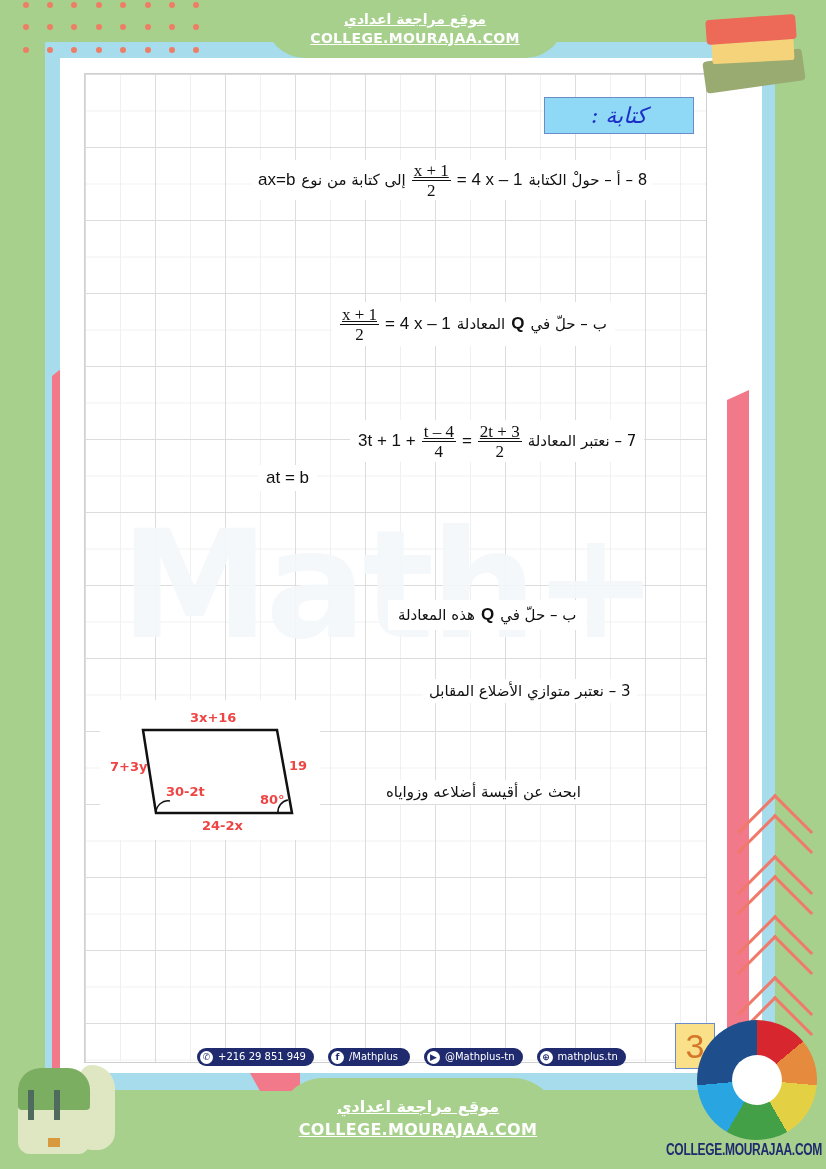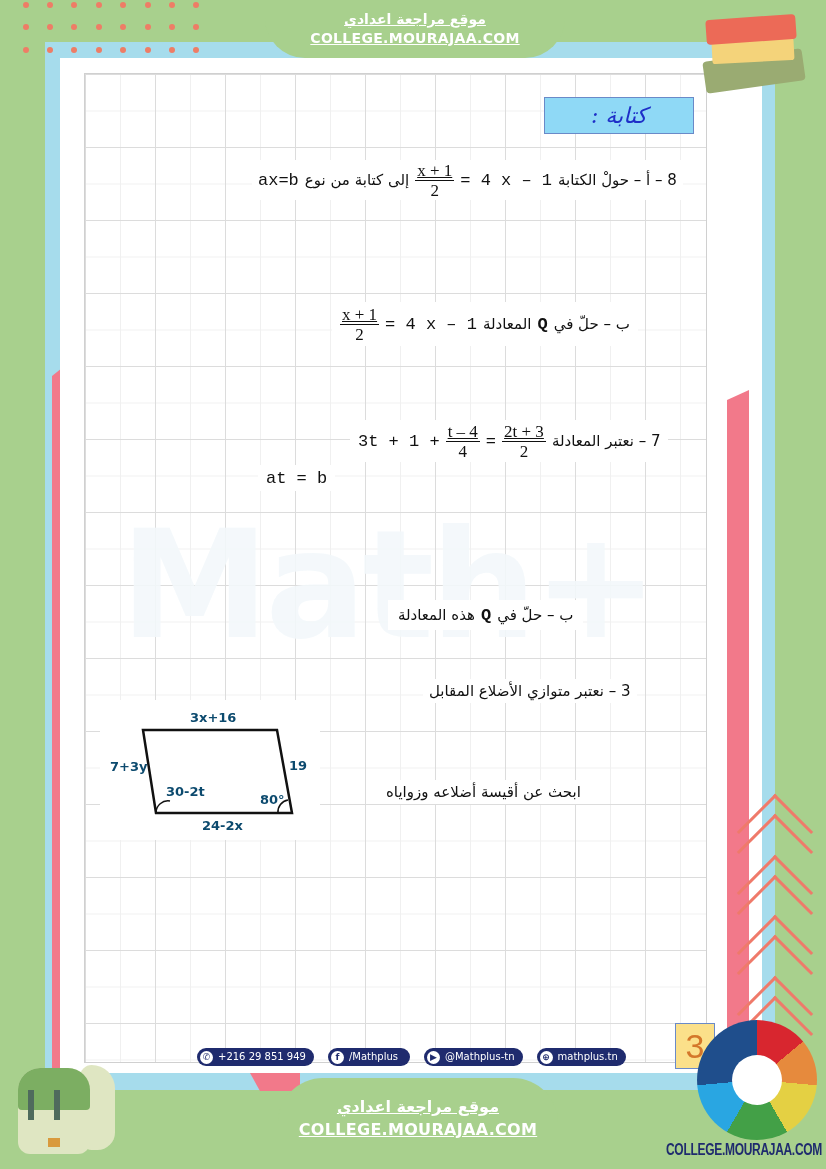--- a/index.html
+++ b/index.html
@@ -35,25 +35,25 @@
   .bottom-tab{left:278px;top:1078px;width:280px;height:91px;background:#a8d08d;border-radius:45px 45px 0 0;text-align:center;color:#fff;}
   .bottom-tab .ar{font-size:16px;font-weight:bold;line-height:22px;padding-top:18px;text-decoration:underline;}
   .bottom-tab .en{font-size:16px;font-weight:bold;line-height:24px;text-decoration:underline;letter-spacing:0.3px;}
   
   .title-box{left:544px;top:97px;width:150px;height:37px;background:#8fd9f6;border:1px solid #6a8ac8;color:#1e2fc8;font-family:"DejaVu Serif",serif;font-style:italic;font-size:22px;line-height:35px;text-align:center;direction:rtl;}
   
   .ex{direction:rtl;font-family:"Liberation Serif",serif;font-size:17px;color:#111;background:#fff;white-space:nowrap;display:flex;align-items:center;gap:6px;}
   .ex .ar{font-family:"DejaVu Sans",sans-serif;font-size:15px;}
   .frac{display:inline-flex;flex-direction:column;align-items:center;font-family:"Liberation Serif",serif;font-size:17px;line-height:19px;direction:ltr;}
   .frac .num{border-bottom:1.5px solid #111;padding:0 2px;text-decoration:underline;}
-  .ltr{direction:ltr;font-family:Liberation Mono, monospace;font-size:17px;unicode-bidi:isolate;}
+  .ltr{direction:ltr;font-family:Liberation Sans, sans-serif;font-size:17px;unicode-bidi:isolate;}
   .ex-bold{font-weight:bold;}
   
   .fig{left:100px;top:700px;width:220px;height:140px;background:#fff;}
-  .fig-label{position:absolute;font-family:"DejaVu Sans",sans-serif;font-size:13px;font-weight:bold;color:#0c4a6e;white-space:nowrap;}
+  .fig-label{position:absolute;font-family:"DejaVu Sans",sans-serif;font-size:13px;font-weight:bold;color:#ef4444;white-space:nowrap;}
   
   .pill{height:18px;border-radius:9px;background:#1f2b6e;color:#fff;font-size:10px;line-height:18px;padding:0 8px 0 3px;display:flex;align-items:center;gap:5px;white-space:nowrap;}
   .pill .ic{width:13px;height:13px;border-radius:50%;background:#fff;color:#1f2b6e;font-size:9px;font-weight:bold;line-height:13px;text-align:center;}
   
   .page-num{left:675px;top:1023px;width:40px;height:46px;background:#fbe08a;border:1px solid #6a8ac8;color:#d4772a;font-size:34px;line-height:44px;text-align:center;font-family:"Liberation Sans",sans-serif;}
   
   .logo-ring{left:697px;top:1020px;width:120px;height:120px;border-radius:50%;
     background:conic-gradient(#d8262f 0 50deg,#e68a3d 50deg 95deg,#e4d043 95deg 150deg,#43a047 150deg 210deg,#29a6e2 210deg 265deg,#1f4e8c 265deg 360deg);}
   .logo-hole{left:732px;top:1055px;width:50px;height:50px;border-radius:50%;background:#fff;}
   .logo-text{left:666px;top:1143px;width:160px;font-family:"Liberation Sans",sans-serif;font-weight:bold;font-size:12px;color:#1f2b6e;letter-spacing:-0.3px;transform:scaleY(1.3);}

